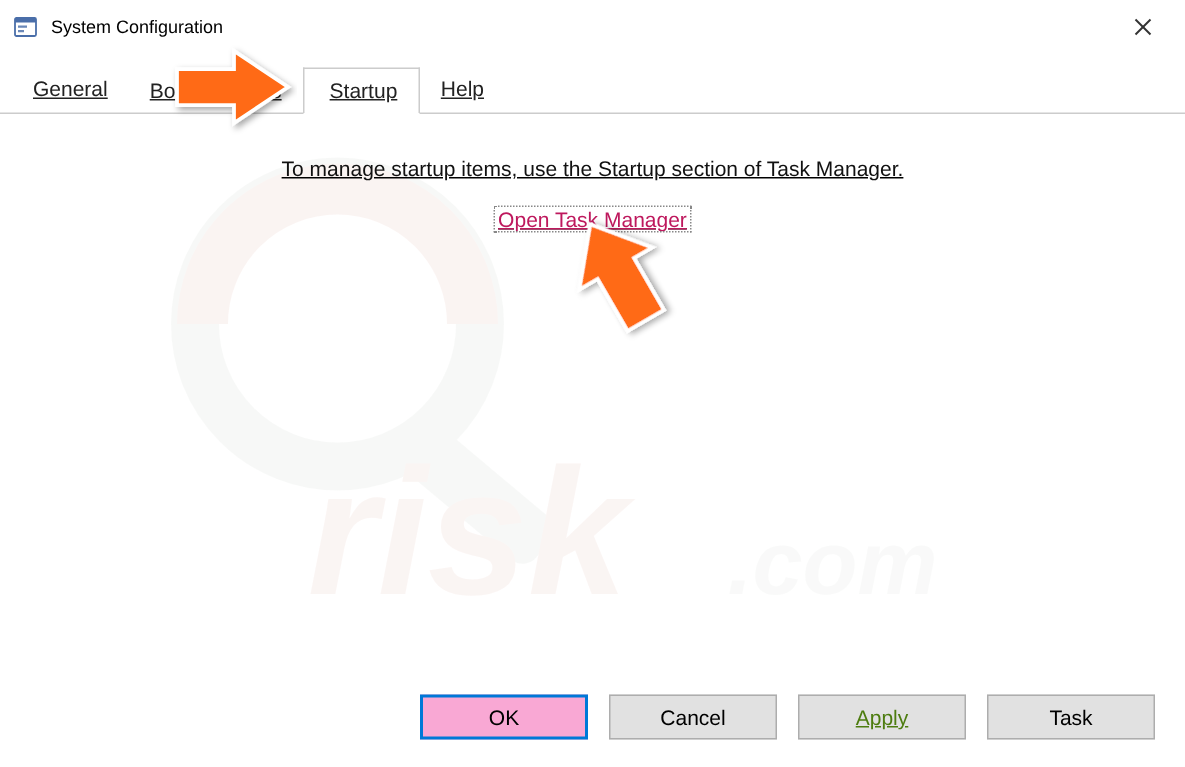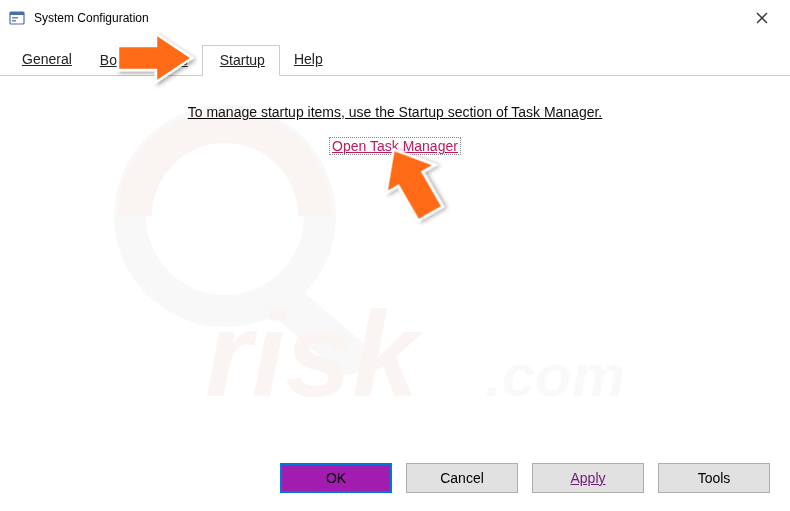--- a/index.html
+++ b/index.html
@@ -104,25 +104,25 @@
       height: 30px;
       display: flex;
       align-items: center;
       justify-content: center;
       font-size: 14px;
       background: #e1e1e1;
       border: 1px solid #adadad;
       cursor: pointer;
     }
     .btn.default {
-      background: #a21caf;
+      background: #f9a8d4;
       border: 2px solid #0078d7;
     }
     .btn.disabled {
-      color: #701a75;
+      color: #4d7c0f;
       cursor: default;
       text-decoration: underline;
     }
     .arrow {
       position: absolute;
       z-index: 3;
       pointer-events: none;
     }
   </style>
 </head>
@@ -171,21 +171,21 @@
 
 <div class="content">
   <p>To manage startup items, use the Startup section of Task Manager.</p>
   <a class="link">Open Task Manager</a>
 </div>
 
 <div class="buttons">
   <div class="btn default">OK</div>
   <div class="btn">Cancel</div>
   <div class="btn disabled">Apply</div>
-  <div class="btn">Tools</div>
+  <div class="btn">Task</div>
 </div>
 
 <svg class="arrow" style="left:108px; top:30px;" width="90" height="60">
   <defs>
     <filter id="ds1" x="-20%" y="-20%" width="140%" height="140%">
       <feDropShadow dx="2" dy="2" stdDeviation="2" flood-color="#000" flood-opacity="0.35"></feDropShadow>
     </filter>
   </defs>
   <g filter="url(#ds1)">
     <path d="M10 16 L48 16 L48 4 L84 28 L48 52 L48 40 L10 40 Z" fill="#ff6a13" stroke="#fff" stroke-width="2.5"></path>

